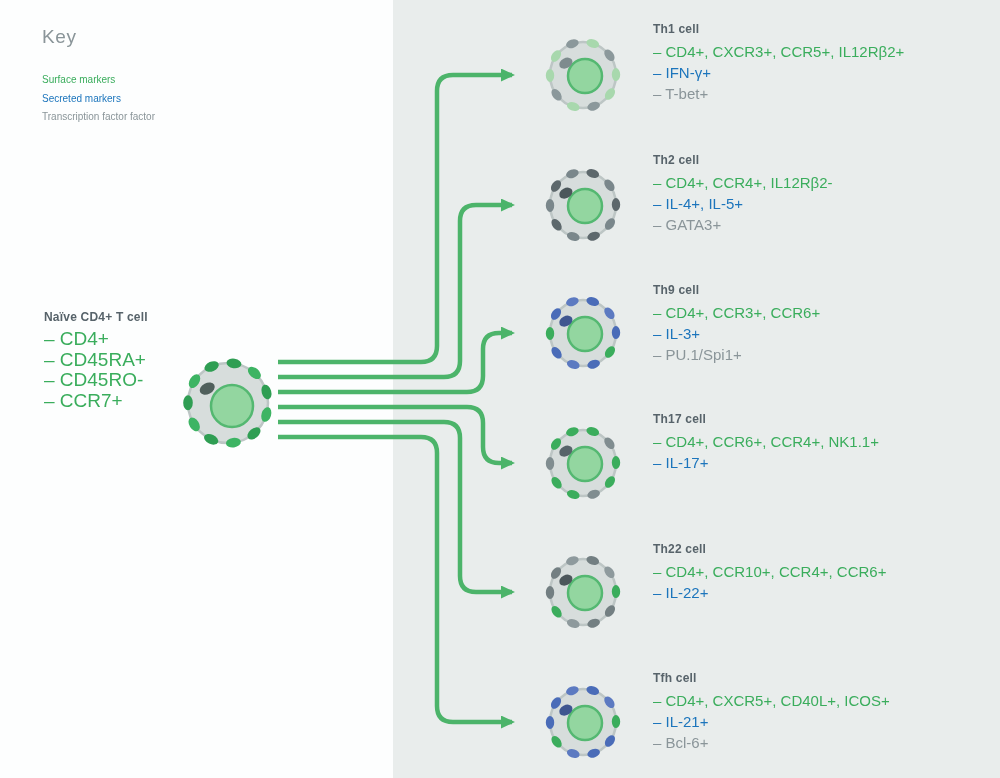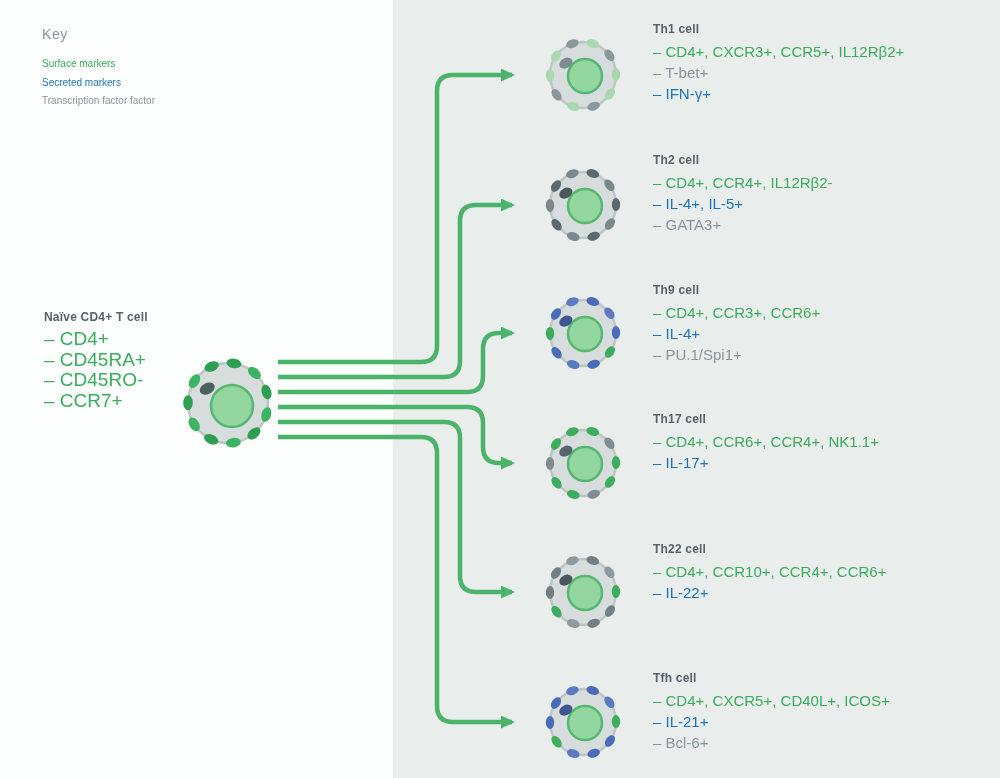--- a/index.html
+++ b/index.html
@@ -2,21 +2,21 @@
 <html style="--surface: #3aad5c; --secreted: #1c75bc; --transcription: #8a9599; --title: #57636a; --arrow: #4cb46a; --left-bg: #fdfefe; --right-bg: #e9edec;"><head>
 <meta charset="utf-8">
 <style>
   *{margin:0;padding:0;box-sizing:border-box}
   html,body{background:#ffffff}
   body{font-family:"Liberation Sans",sans-serif;}
   .canvas{position:relative;width:1000px;height:778px;overflow:hidden;background:var(--left-bg,#fdfefe)}
   .panel-right{position:absolute;left:393px;top:0;width:607px;height:778px;background:var(--right-bg,#e9edec)}
 
   .key{position:absolute;left:42px;top:26px;z-index:3}
-  .key-title{font-size:14px;color:var(--transcription,#8a9599);letter-spacing:.6px;margin-bottom:13px}
+  .key-title{font-size:19px;color:var(--transcription,#8a9599);letter-spacing:.6px;margin-bottom:23px}
   .key-item{font-size:10px;line-height:18.5px}
 
   .c-surface{color:var(--surface,#3aad5c)}
   .c-secreted{color:var(--secreted,#1c75bc)}
   .c-transcription{color:var(--transcription,#8a9599)}
 
   .naive-block{position:absolute;left:44px;top:310px;z-index:3;width:240px}
   .cell-title{font-size:12px;font-weight:bold;color:var(--title,#57636a);margin-bottom:5px;letter-spacing:.2px}
   .mline{font-size:15px;line-height:21px}
   .naive-block .mline{font-size:19px;line-height:20.5px}
@@ -185,37 +185,37 @@
       <ellipse cx="23.579752234381044" cy="69.77297418203206" rx="6.5" ry="4.2" fill="#3bad5c" transform="rotate(233.18873385392467 23.579752234381044 69.77297418203206)"></ellipse>
       <ellipse cx="17.003307943859262" cy="50.46724014405702" rx="6.5" ry="4.2" fill="#4a6cb8" transform="rotate(269.1887338539247 17.003307943859262 50.46724014405702)"></ellipse>
       <ellipse cx="23.030478502469585" cy="30.983036251960602" rx="6.5" ry="4.2" fill="#4a6cb8" transform="rotate(305.18873385392465 23.030478502469585 30.983036251960602)"></ellipse>
       <ellipse cx="39.359089612815566" cy="18.762666148790636" rx="6.5" ry="4.2" fill="#5c7ac1" transform="rotate(341.1887338539247 39.359089612815566 18.762666148790636)"></ellipse>
     </svg>
 
   <div class="cell-block block-0">
     <div class="cell-title">Th1 cell</div>
     <div>
         <div class="mline c-surface">– CD4+, CXCR3+, CCR5+, IL12Rβ2+</div>
+        <div class="mline c-secreted">– IFN-γ+</div>
         <div class="mline c-transcription">– T-bet+</div>
-        <div class="mline c-secreted">– IFN-γ+</div>
       </div>
   </div>
   <div class="cell-block block-1">
     <div class="cell-title">Th2 cell</div>
     <div>
         <div class="mline c-surface">– CD4+, CCR4+, IL12Rβ2-</div>
         <div class="mline c-secreted">– IL-4+, IL-5+</div>
         <div class="mline c-transcription">– GATA3+</div>
       </div>
   </div>
   <div class="cell-block block-2">
     <div class="cell-title">Th9 cell</div>
     <div>
         <div class="mline c-surface">– CD4+, CCR3+, CCR6+</div>
-        <div class="mline c-secreted">– IL-4+</div>
+        <div class="mline c-secreted">– IL-3+</div>
         <div class="mline c-transcription">– PU.1/Spi1+</div>
       </div>
   </div>
   <div class="cell-block block-3">
     <div class="cell-title">Th17 cell</div>
     <div>
         <div class="mline c-surface">– CD4+, CCR6+, CCR4+, NK1.1+</div>
         <div class="mline c-secreted">– IL-17+</div>
       </div>
   </div>

